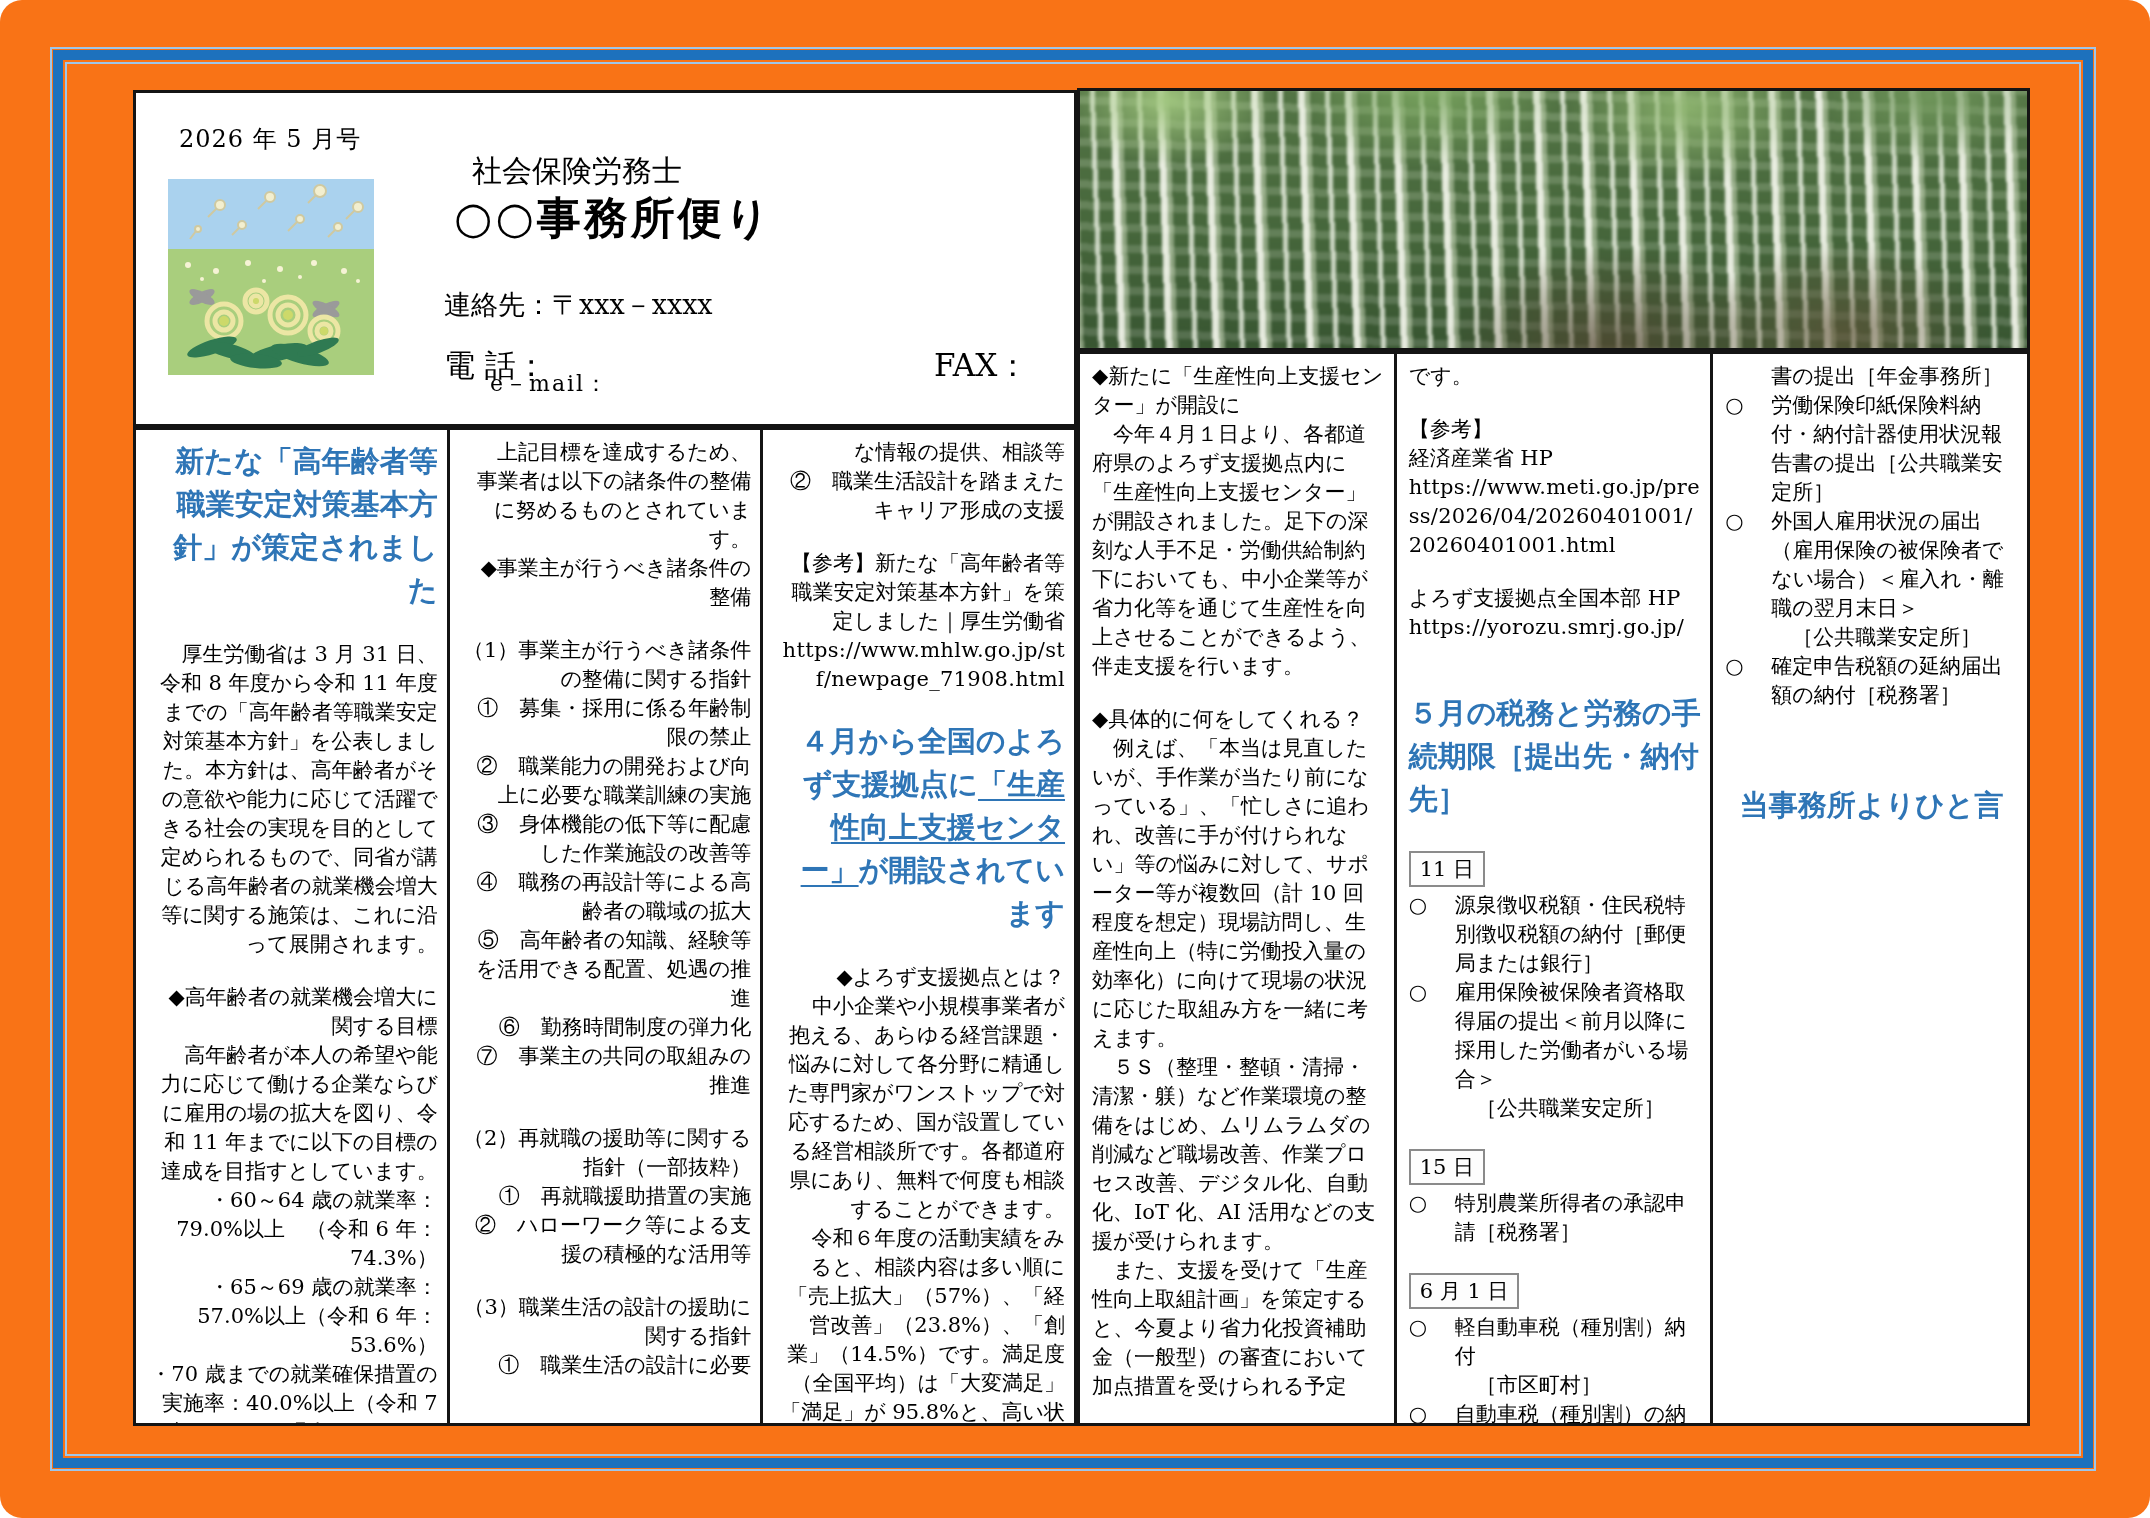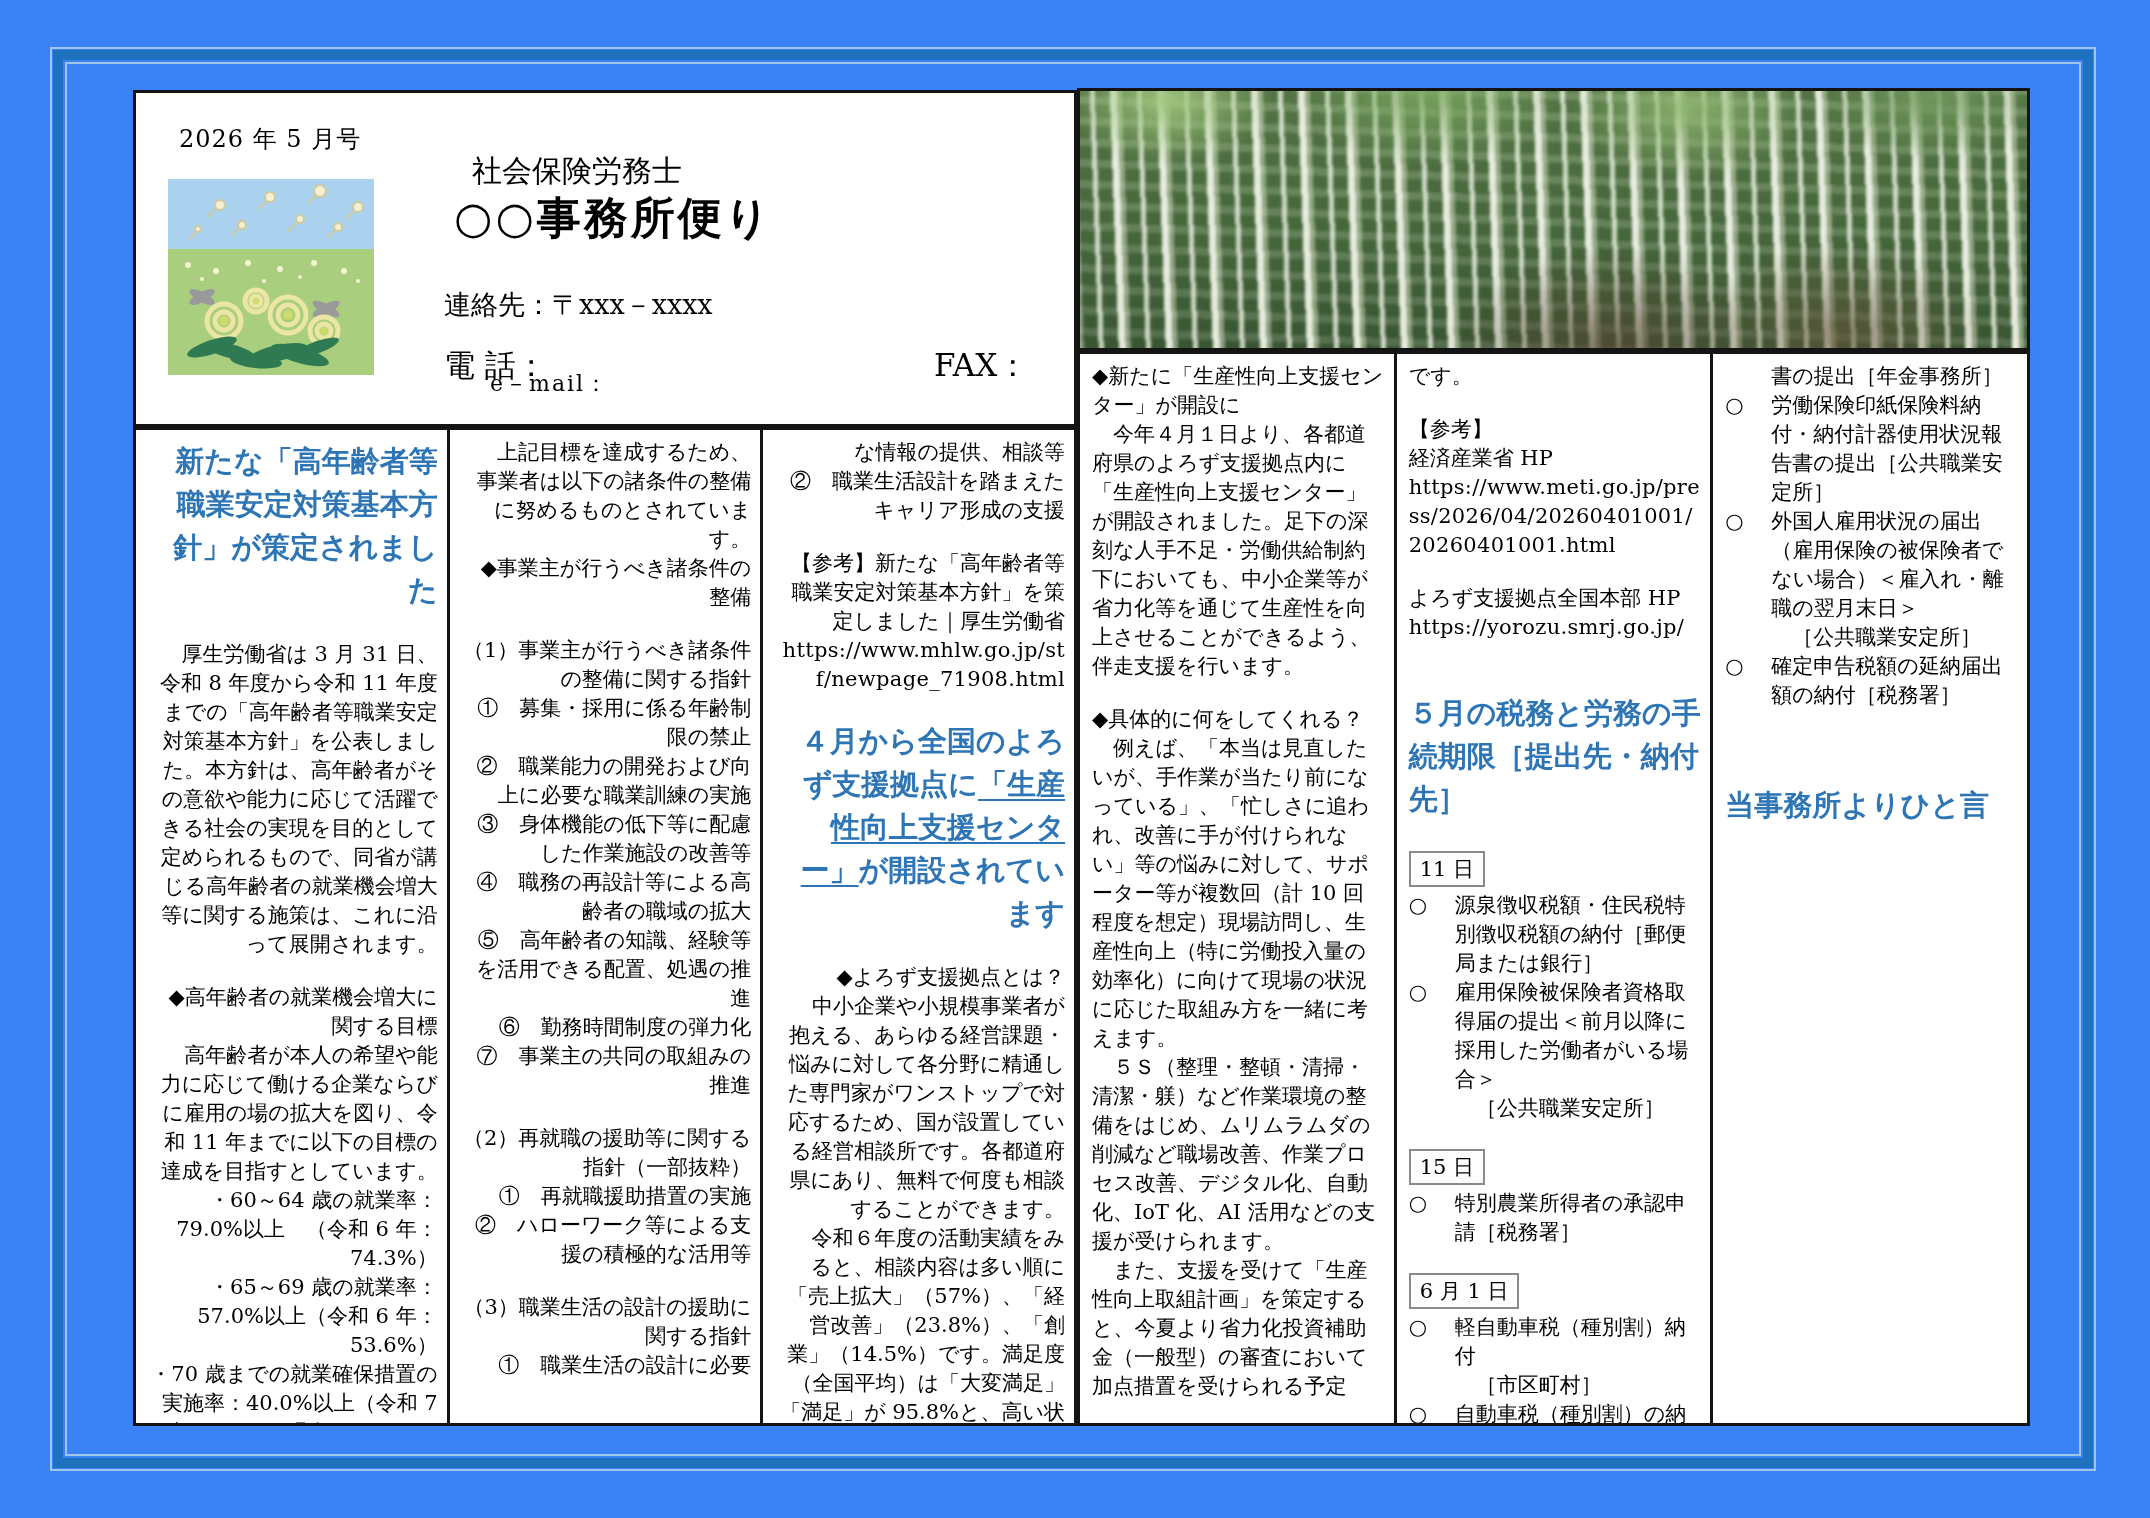--- a/index.html
+++ b/index.html
@@ -1,18 +1,18 @@
 <!DOCTYPE html>
 <html><head>
 <meta charset="utf-8">
 <style>
   html,body{margin:0;padding:0;background:#ffffff;}
   body{width:2150px;height:1518px;position:relative;overflow:hidden;
        font-family:"DejaVu Serif","Liberation Serif",serif;color:#000;}
-  .page{position:absolute;inset:0;background:#3b82f6;}
+  .page{position:absolute;inset:0;background:#f97316;border-radius:22px;}
 
   
   .frame{position:absolute;left:50px;top:47px;width:2046px;height:1424px;
          border:2px solid #9fc6e9;box-sizing:border-box;}
   .frame-mid{position:absolute;inset:1px;border:10px solid #1d71bd;}
   .frame-in{position:absolute;inset:2px;border:2px solid #9fc6e9;}
 
   
   .header-box{position:absolute;left:133px;top:90px;width:944px;height:337px;
               border:3px solid #141414;box-sizing:border-box;background:#fff;}
@@ -50,21 +50,21 @@
   .col{flex:1;border-right:3px solid #141414;box-sizing:border-box;
        padding:8px 9px 8px 12px;overflow:hidden;
        font-size:21px;line-height:29px;}
   .col:last-child{border-right:none;}
 
   .p{margin:0;white-space:pre-wrap;}
   .url{word-break:break-all;letter-spacing:.3px;}
   .gap{height:24px;}
   .blue{color:#2e75b6;font-weight:bold;font-size:29px;line-height:43px;margin:2px 0 4px;}
   .blue .u{text-decoration:underline;text-underline-offset:5px;}
-  .blue.center{text-align:left;margin-top:26px;}
+  .blue.center{text-align:center;margin-top:26px;}
   .boxwrap{margin:2px 0 4px;}
   .boxlbl{display:inline-block;border:2px solid #8a8a8a;padding:0 9px;line-height:32px;background:#fdfdfd;}
   .circ{display:flex;}
   .circ .mark{width:46px;flex:none;}
   .circ .ctext{flex:1;white-space:pre-wrap;}
 </style>
 </head>
 <body>
 
 <div class="page">

